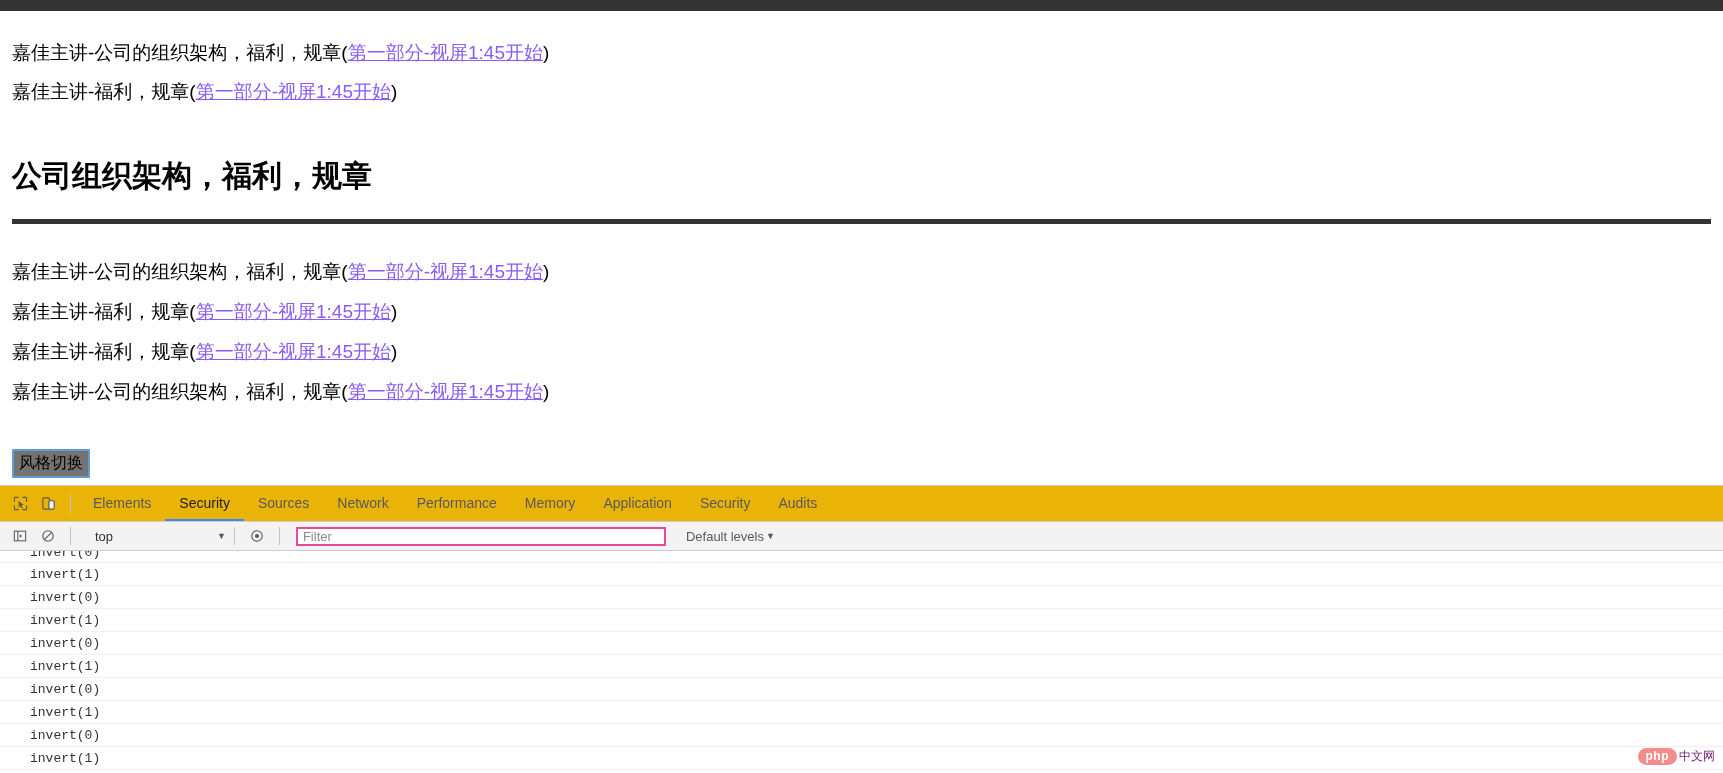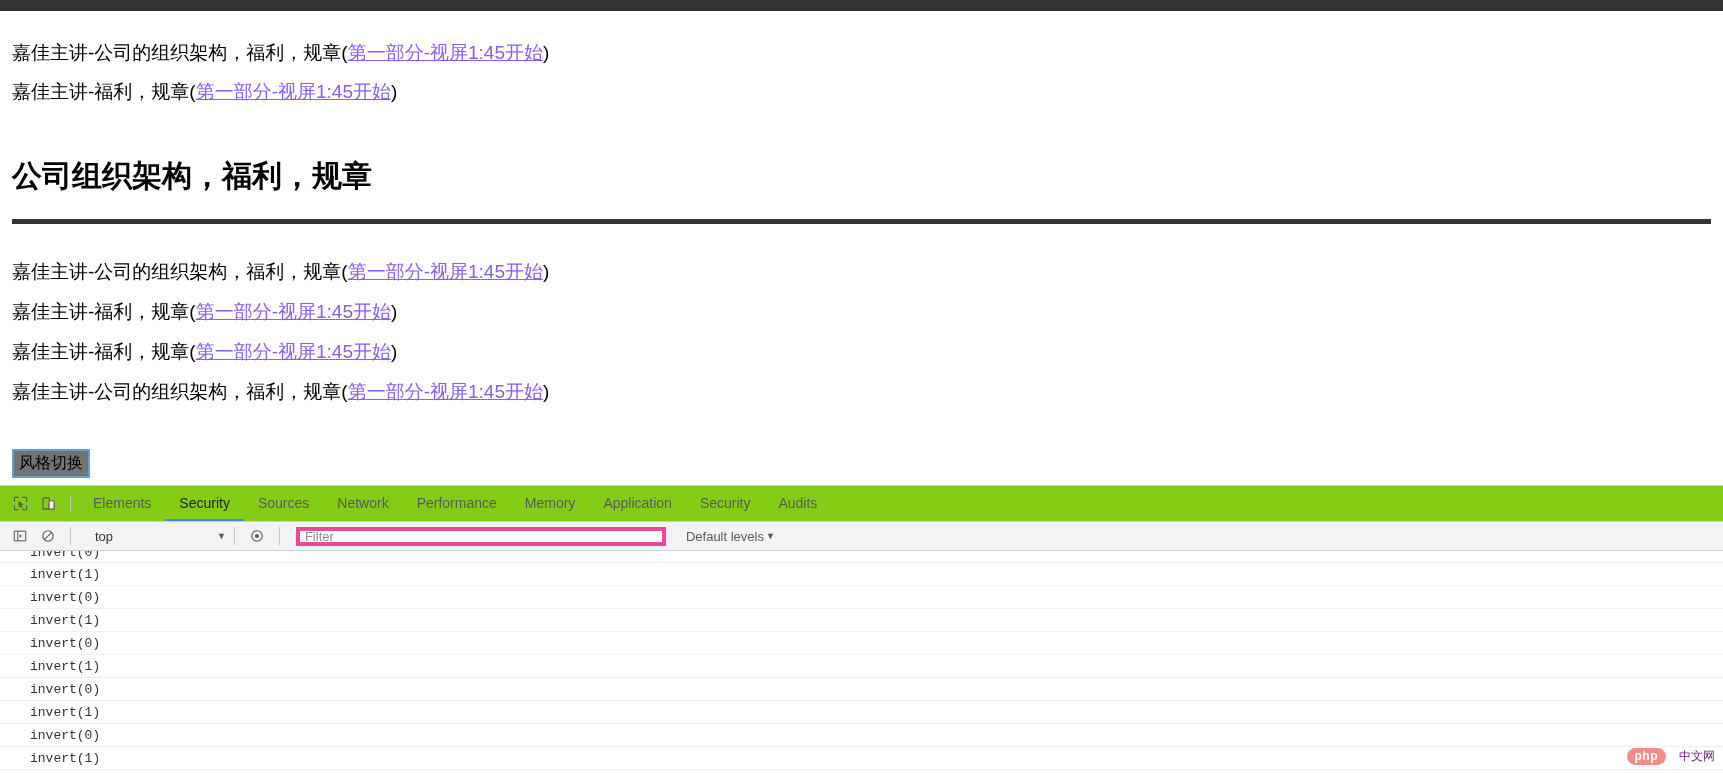--- a/index.html
+++ b/index.html
@@ -94,21 +94,21 @@
     background: #ffffff;
     border-top: 1px solid #cdcdcd;
     box-sizing: border-box;
     font-family: "Liberation Sans", sans-serif;
   }
 
   .dt-tabbar {
     display: flex;
     align-items: center;
     height: 36px;
-    background: #84cc16;
+    background: #eab308;
     border-bottom: 1px solid #cdcdcd;
     padding-left: 6px;
     box-sizing: border-box;
   }
 
   .dt-icon-btn {
     width: 28px;
     height: 28px;
     display: flex;
     align-items: center;
@@ -165,21 +165,21 @@
     font-size: 9px;
     color: #5a5a5a;
     margin-left: 2px;
   }
 
   .dt-filter {
     flex: 0 0 auto;
     width: 370px;
     height: 19px;
     margin-left: 8px;
-    border: 4px solid #ec4899;
+    border: 2px solid #ec4899;
     background: #ffffff;
     font-size: 13px;
     color: #333333;
     padding: 0 5px;
     box-sizing: border-box;
     font-family: "Liberation Sans", sans-serif;
     outline: none;
   }
   .dt-filter::placeholder { color: #8b8b8b; }
 
@@ -212,21 +212,21 @@
     white-space: nowrap;
   }
   .console-row.clipped { height: 12px; line-height: 3px; overflow: hidden; }
 
   
   .watermark {
     position: absolute;
     right: 8px;
     bottom: 8px;
     display: flex;
-    gap: 13px;
+    gap: 2px;
     z-index: 20;
     margin-top: 44px;
   }
   .wm-php {
     background: #f58c8c;
     color: #ffffff;
     font-size: 12px;
     font-weight: bold;
     border-radius: 9px;
     padding: 1px 8px 2px 8px;

